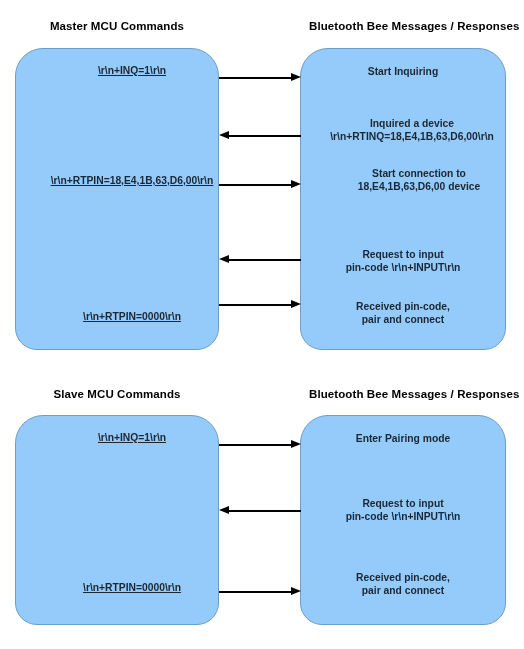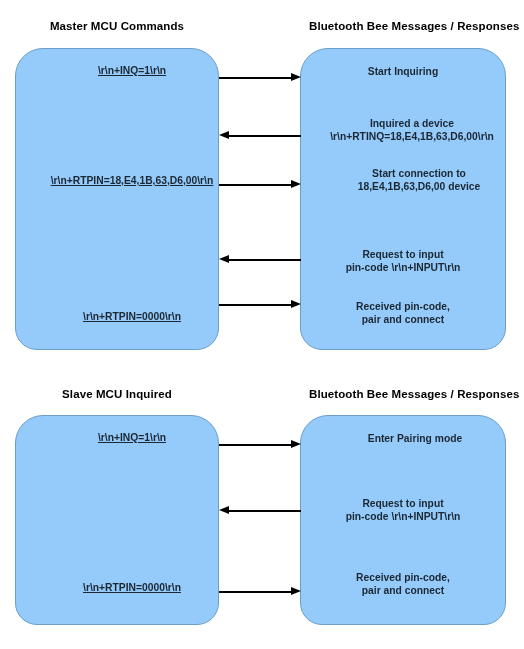--- a/index.html
+++ b/index.html
@@ -126,32 +126,32 @@
   </div>
 
   <div class="arrow to-right" style="left:219px; width:82px; top:300px;">
     <div class="shaft"></div>
     <div class="head"></div>
   </div>
 </div>
 
 <div class="diagram" id="diagram-slave">
 
-  <div class="col-header header-left" style="top:13px;">Slave MCU Inquired</div>
+  <div class="col-header header-left" style="top:13px;">Slave MCU Commands</div>
 
   <div class="col-header header-right" style="top:13px;">Bluetooth Bee Messages / Responses</div>
 
   <div class="lane lane-left" style="top:40px; height:210px;"></div>
 
   <div class="lane lane-right" style="top:40px; height:210px;"></div>
 
   <div class="msg msg-left" style="top:56px;">\r\n+INQ=1\r\n</div>
   <div class="msg msg-left" style="top:206px;">\r\n+RTPIN=0000\r\n</div>
 
-  <div class="msg msg-right" style="top:57px;padding-left:12px;">Enter Pairing mode</div>
+  <div class="msg msg-right" style="top:57px;">Enter Pairing mode</div>
   <div class="msg msg-right" style="top:122px;">Request to input
 pin-code \r\n+INPUT\r\n</div>
   <div class="msg msg-right" style="top:196px;">Received pin-code,
 pair and connect</div>
 
   <div class="arrow to-right" style="left:219px; width:82px; top:65px;">
     <div class="shaft"></div>
     <div class="head"></div>
   </div>
 

